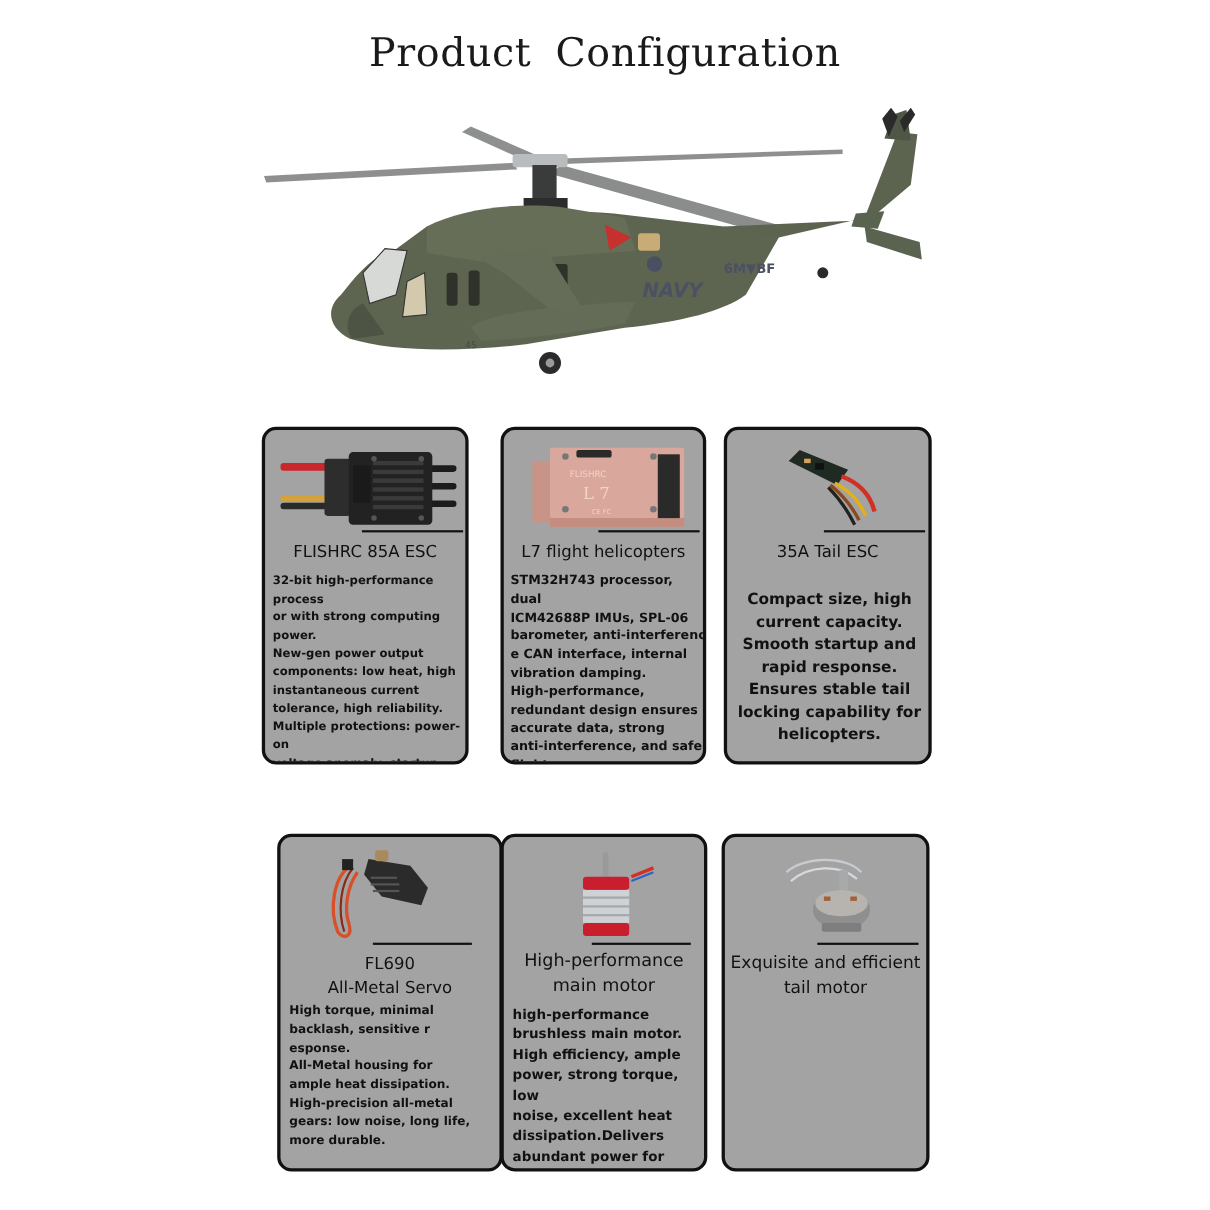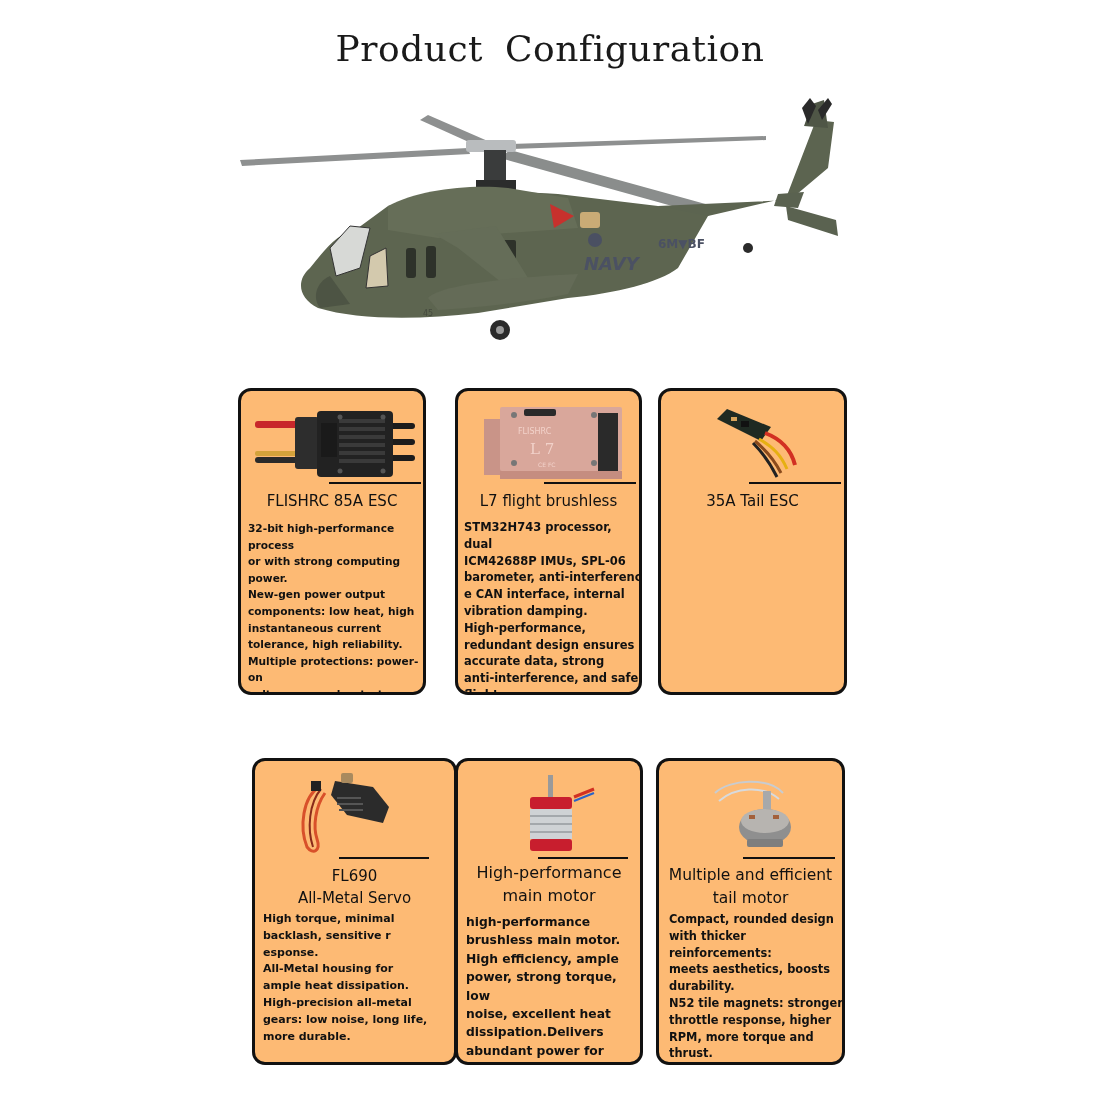--- a/index.html
+++ b/index.html
@@ -4,21 +4,21 @@
 <style>
   html, body { margin: 0; padding: 0; background: #ffffff; }
   body { width: 1100px; height: 1100px; position: relative; overflow: hidden; font-family: "DejaVu Sans", sans-serif; color: #1a1a1a; }
   .title {
     position: absolute; left: 0; top: 28px; width: 1100px; text-align: center;
     font-family: "DejaVu Serif", serif; font-weight: normal; font-size: 36px; letter-spacing: 0.5px; color: #1a1a1a;
     word-spacing: 10px;
   }
   .hero { position: absolute; left: 238px; top: 98px; width: 624px; height: 250px; }
   .card {
-    position: absolute; box-sizing: border-box; border: 3px solid #111; border-radius: 13px; background: #fdba74;
+    position: absolute; box-sizing: border-box; border: 3px solid #111; border-radius: 13px; background: #a3a3a3;
     overflow: hidden;
   }
   .card .img { position: absolute; left: 0; right: 0; top: 8px; height: 88px; }
   .card .rule { position: absolute; height: 2px; background: #111; }
   .card .name { position: absolute; left: 0; right: 0; text-align: center; font-size: 15px; color: #111; line-height: 22px; }
   .card .desc { position: absolute; font-size: 11px; line-height: 16.6px; color: #111; font-weight: bold; white-space: pre-line; }
   .card .desc.center { text-align: center; font-size: 14px; line-height: 20.5px; }
   .card .desc.mid { font-size: 12.5px; line-height: 18.4px; }
 </style>
 </head>
@@ -129,21 +129,21 @@
           <circle cx="136" cy="16" r="3"></circle>
           <circle cx="56" cy="64" r="3"></circle>
           <circle cx="136" cy="64" r="3"></circle>
         </g>
       <text x="60" y="35" font-family="DejaVu Sans, sans-serif" font-size="8" fill="#f2d2ca">FLISHRC</text>
       <text x="72" y="55" font-family="DejaVu Serif, serif" font-size="15" fill="#f2d2ca">L 7</text>
       <text x="80" y="68" font-family="DejaVu Sans, sans-serif" font-size="6" fill="#f2d2ca">CE FC</text>
     </svg>
   </div>
   <div class="rule" style="left:86px; width:92px; top:91px;"></div>
-  <div class="name" style="top:99px;">L7 flight brushless</div>
+  <div class="name" style="top:99px;">L7 flight helicopters</div>
   <div class="desc mid" style="left:6px; top:128px; width:178px; font-size:11.5px; line-height:16.8px;">STM32H743 processor, dual
 ICM42688P IMUs, SPL-06
 barometer, anti-interferenc
 e CAN interface, internal
 vibration damping.
 High-performance,
 redundant design ensures
 accurate data, strong
 anti-interference, and safe
 flight.</div>
@@ -156,20 +156,27 @@
       <rect x="70" y="18" width="6" height="4" fill="#d7a35a"></rect>
       <rect x="80" y="22" width="8" height="6" fill="#111"></rect>
       <path d="M104,34 C120,40 130,50 134,66" stroke="#d23022" stroke-width="4" fill="none"></path>
       <path d="M98,40 C112,48 120,56 126,70" stroke="#e6b012" stroke-width="3" fill="none"></path>
       <path d="M94,42 C106,52 114,62 120,74" stroke="#8a4a1c" stroke-width="3" fill="none"></path>
       <path d="M92,44 C104,56 110,66 116,78" stroke="#222" stroke-width="3" fill="none"></path>
     </svg>
   </div>
   <div class="rule" style="left:88px; width:92px; top:91px;"></div>
   <div class="name" style="top:99px;">35A Tail ESC</div>
+  <div class="desc center" style="left:4px; top:144px; width:178px;">Compact size, high
+current capacity.
+Smooth startup and
+rapid response.
+Ensures stable tail
+locking capability for
+helicopters.</div>
 </div>
 
 <div class="card" style="left:252px; top:758px; width:205px; height:307px;">
   <div class="img" style="top:6px; height:90px;">
     <svg width="183" height="90" viewBox="0 0 183 90">
       <path d="M64,20 C48,30 44,60 52,80 C58,88 66,84 62,72 C58,60 60,40 70,26" stroke="#d8502a" stroke-width="3" fill="none"></path>
       <path d="M66,22 C54,36 52,62 58,80" stroke="#8a2a1a" stroke-width="2" fill="none"></path>
       <rect x="56" y="14" width="10" height="10" fill="#222"></rect>
       <polygon points="80,14 118,20 134,40 128,56 92,48 76,28" fill="#2b2b2b"></polygon>
       <rect x="86" y="6" width="12" height="10" rx="2" fill="#a98a5e"></rect>
@@ -229,23 +236,15 @@
       <path d="M60,30 C76,16 104,14 120,28" stroke="#d7dadd" stroke-width="2" fill="none"></path>
       <rect x="104" y="20" width="8" height="18" fill="#a7a9ab"></rect>
       <ellipse cx="106" cy="56" rx="26" ry="18" fill="#8f8f8f"></ellipse>
       <ellipse cx="106" cy="50" rx="24" ry="12" fill="#b7b4b0"></ellipse>
       <rect x="90" y="44" width="6" height="4" fill="#a3603a"></rect>
       <rect x="114" y="44" width="6" height="4" fill="#a3603a"></rect>
       <rect x="88" y="68" width="36" height="8" rx="2" fill="#7e7e7e"></rect>
     </svg>
   </div>
   <div class="rule" style="left:84px; width:92px; top:96px;"></div>
-  <div class="name" style="top:103px; font-size:15.5px;">Multiple and efficient</div>
+  <div class="name" style="top:103px; font-size:15.5px;">Exquisite and efficient</div>
   <div class="name" style="top:126px; font-size:15.5px;">tail motor</div>
-  <div class="desc mid" style="left:10px; top:150px; width:178px; font-size:11.4px; line-height:16.8px;">Compact, rounded design
-with thicker reinforcements:
-meets aesthetics, boosts
-durability.
-N52 tile magnets: stronger
-throttle response, higher
-RPM, more torque and
- thrust.</div>
 </div>
 
 </body></html>

